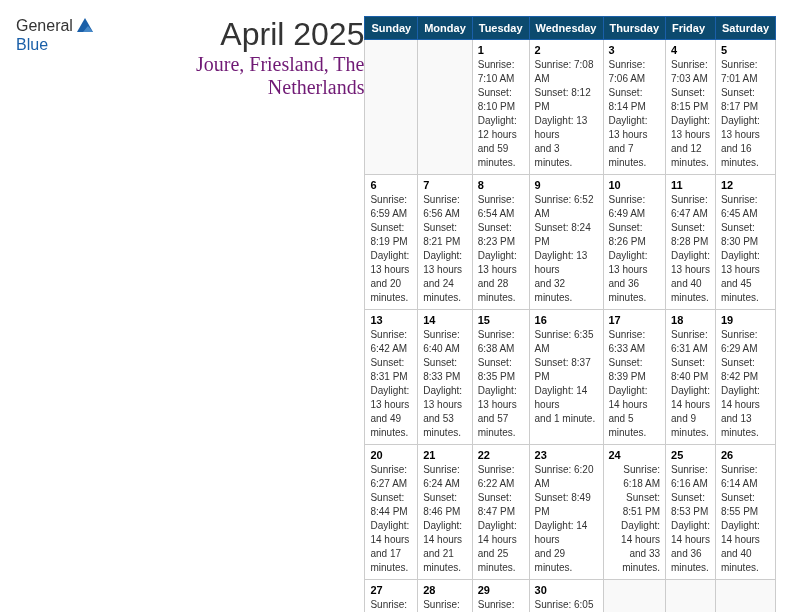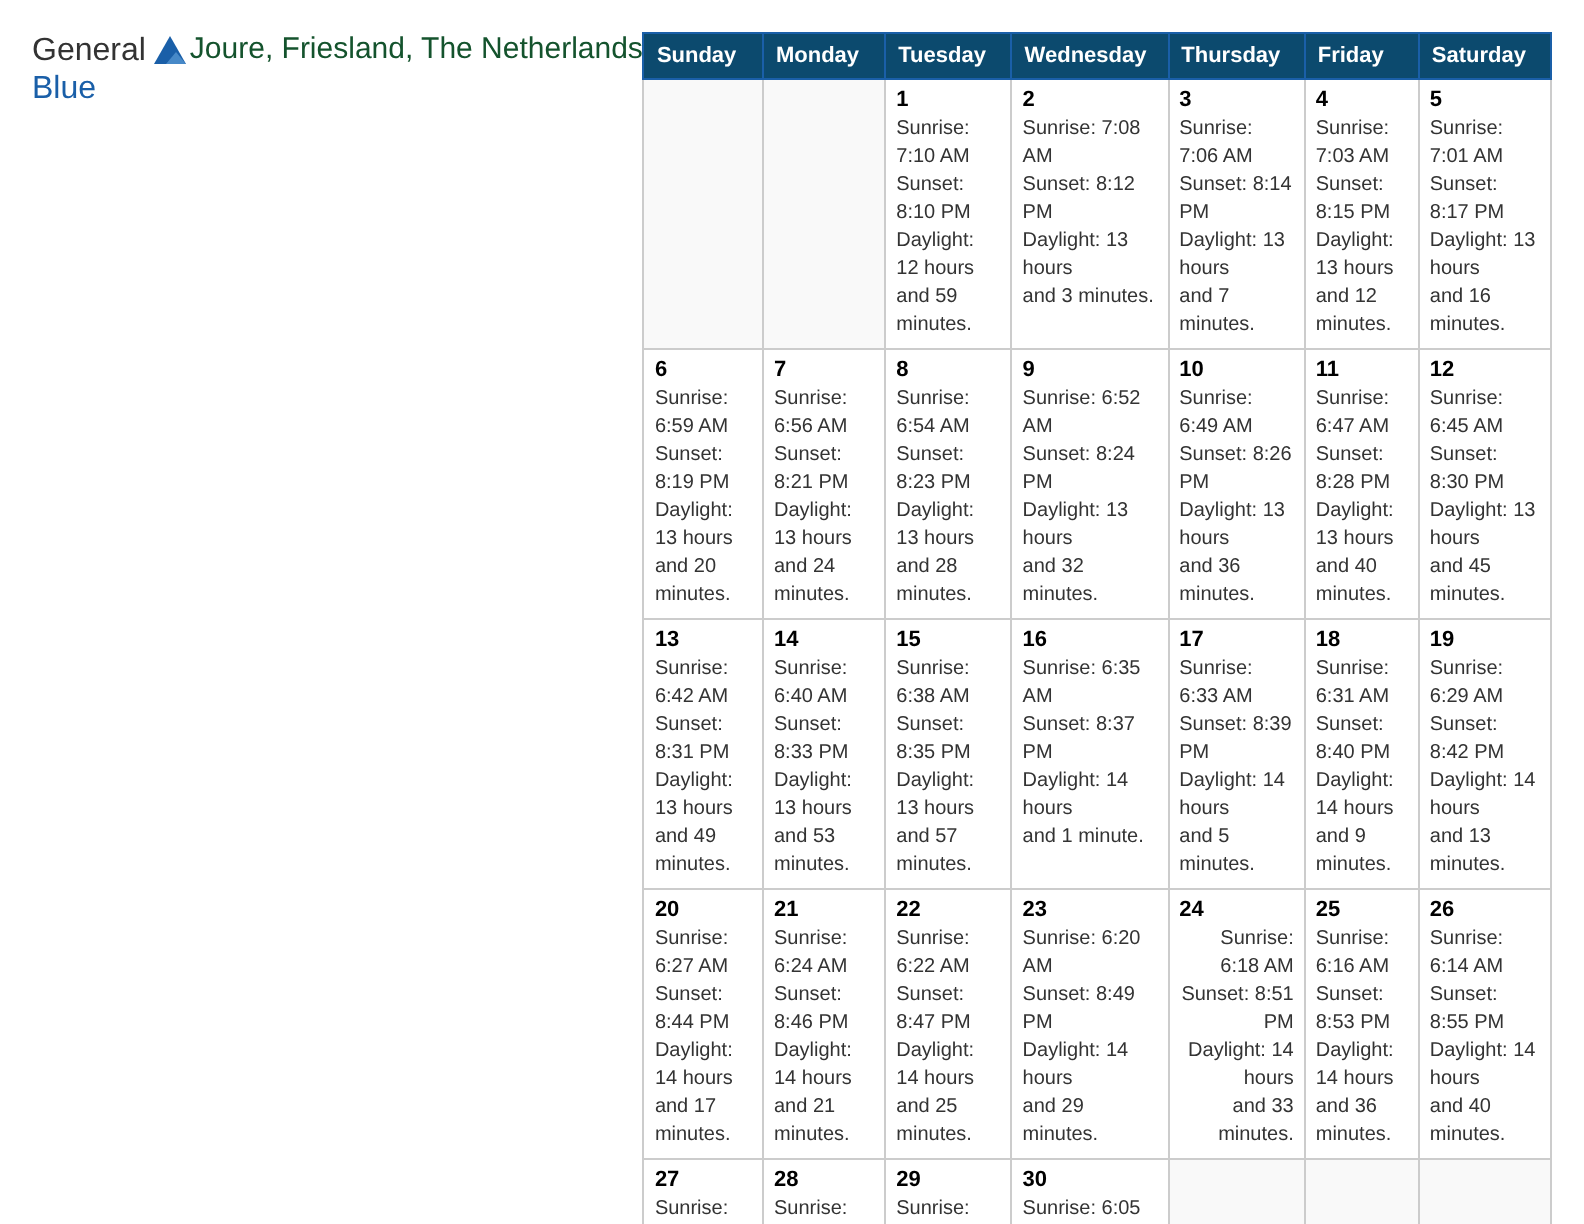--- a/index.html
+++ b/index.html
@@ -36,22 +36,23 @@
     }
     .title-block {
       text-align: right;
     }
     .month-year {
       font-size: 32px;
       color: #333;
       font-weight: normal;
     }
     .location {
-      font-size: 15px;
-      color: #14532d;
+      font-size: 20px;
+      color: #701a75;
+      font-family: Liberation Serif, serif;
     }
     .calendar {
       flex: 1;
       border-collapse: collapse;
       width: 100%;
       font-size: 9.5px;
     }
     .calendar th {
       background: #0c4a6e;
       color: #fff;
@@ -96,20 +97,21 @@
 
           <svg class="logo-icon" viewBox="0 0 20 20">
             <polygon points="10,2 18,16 2,16" fill="#1a5fa8"></polygon>
             <polygon points="13,10 18,16 8,16" fill="#5b9bd5" opacity="0.7"></polygon>
           </svg>
         </div>
         <div class="logo-blue">Blue</div>
       </div>
     </div>
     <div class="title-block">
+      <div class="month-year">April 2025</div>
       <div class="location">Joure, Friesland, The Netherlands</div>
     </div>
   </div>
 
   <table class="calendar">
     <thead>
       <tr>
         <th>Sunday</th>
         <th>Monday</th>
         <th>Tuesday</th>

